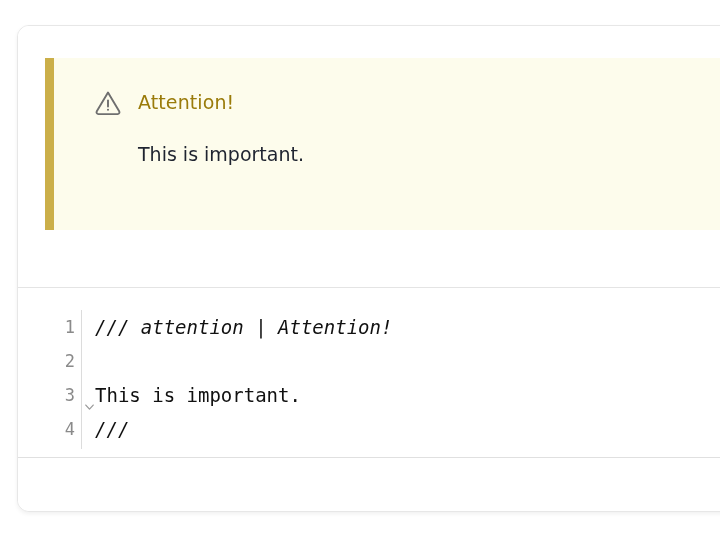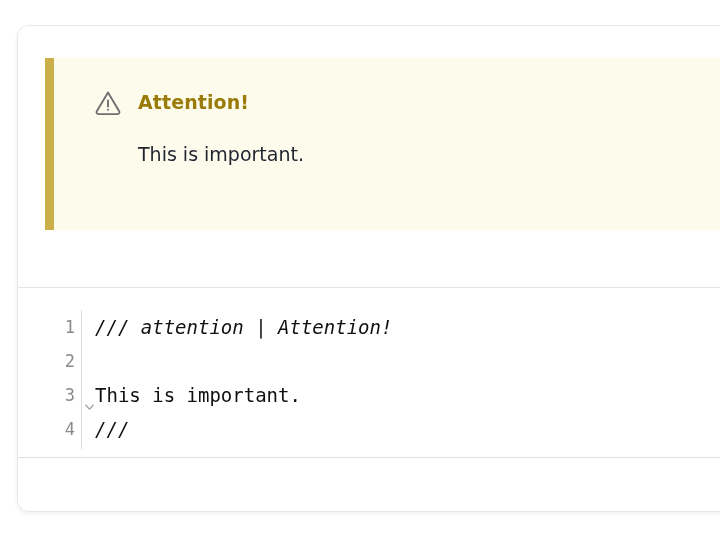--- a/index.html
+++ b/index.html
@@ -79,21 +79,21 @@
   .warn-icon {
     flex: 0 0 auto;
     width: 28px;
     height: 28px;
     display: block;
   }
 
   .callout-title {
     font-family: "DejaVu Sans", sans-serif;
     font-size: 19px;
-    font-weight: bold;
+    font-weight: normal;
     color: #9a7b0a;
     letter-spacing: 0.1px;
     line-height: 28px;
     white-space: nowrap;
   }
 
   .callout-text {
     margin-top: 24px;
     margin-left: 44px;
     font-family: "DejaVu Sans", sans-serif;

